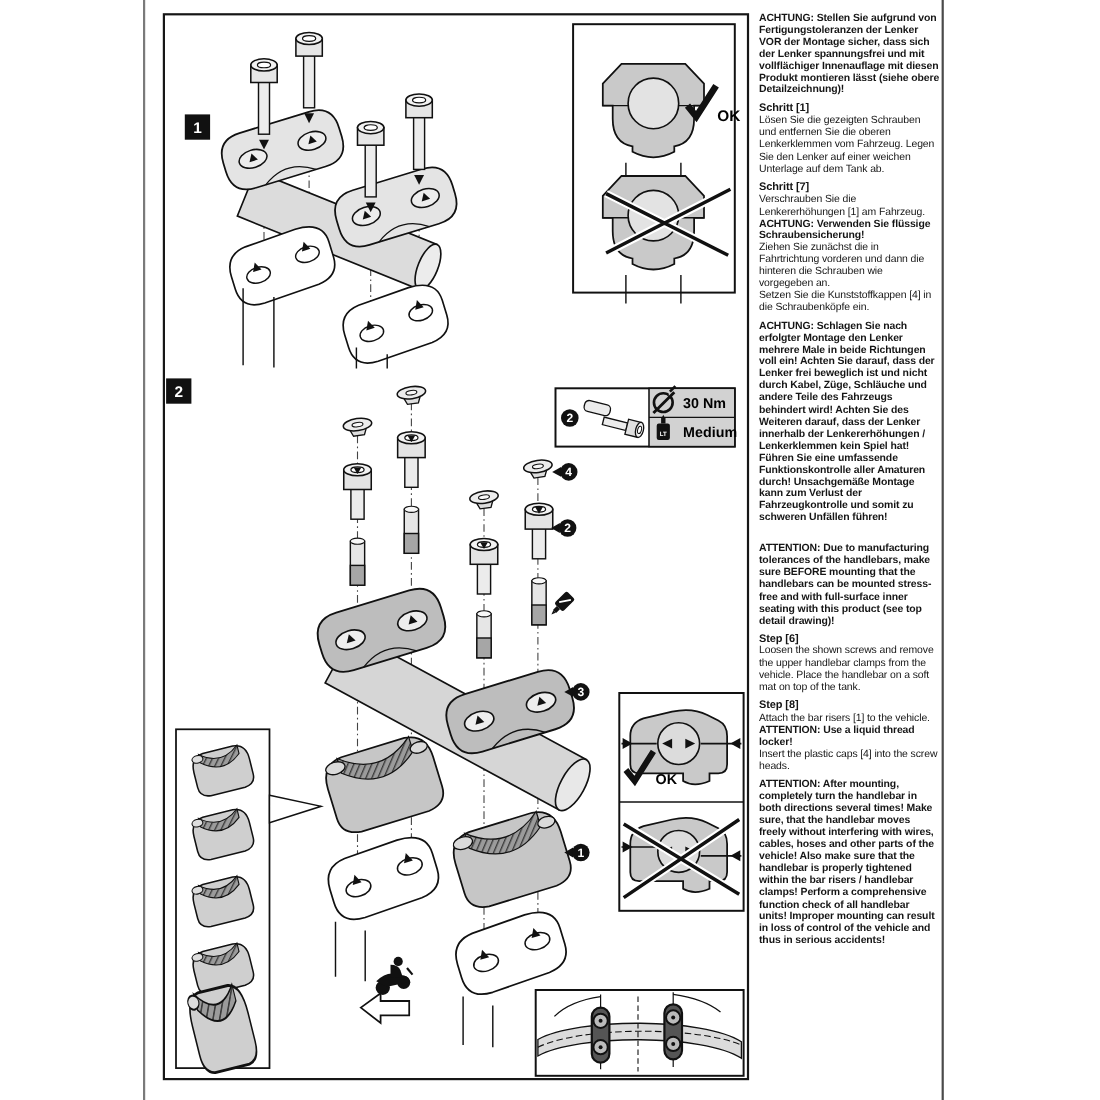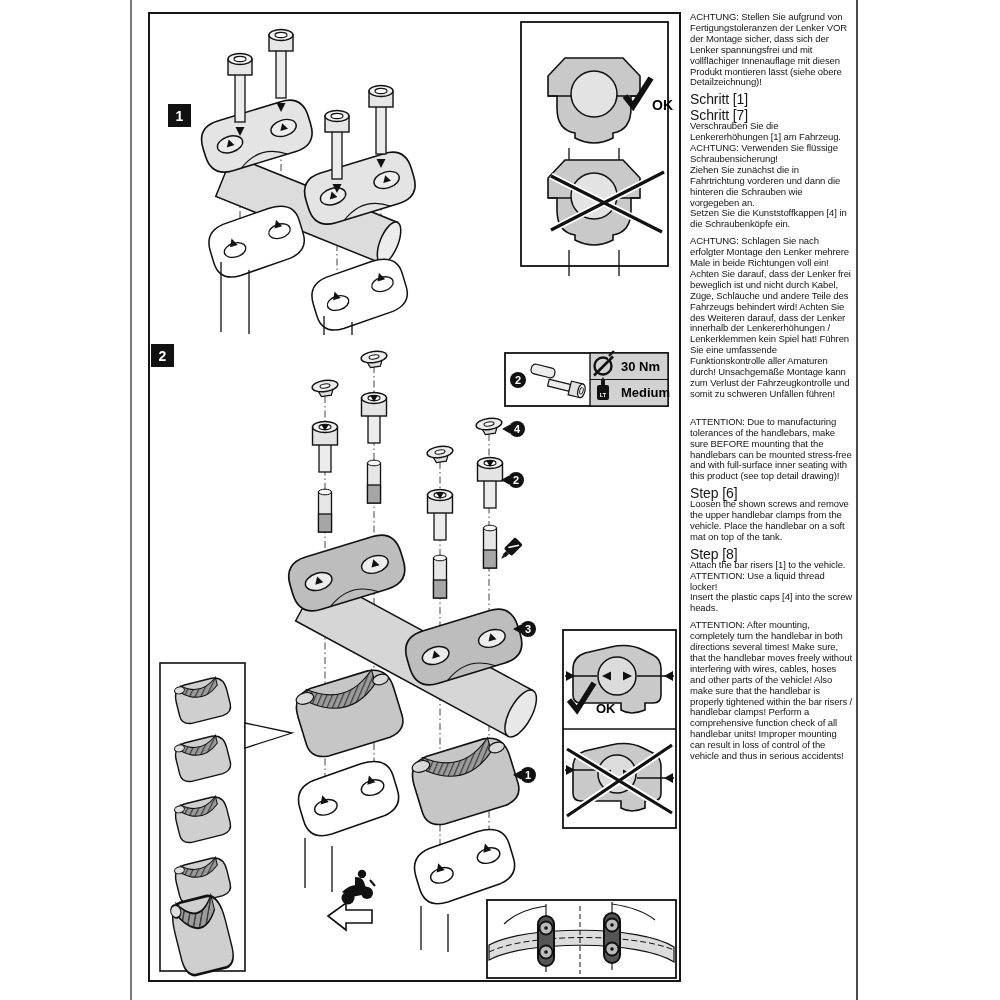--- a/index.html
+++ b/index.html
@@ -15,22 +15,22 @@
     border:2px solid #161616;box-sizing:border-box;background:#fff;
   }
   .frame svg{display:block;width:529px;height:966px}
   svg text{font-family:"Liberation Sans",sans-serif}
   .tcol{
     position:absolute;left:690px;top:12px;width:164px;
     font-size:9.5px;line-height:10.9px;letter-spacing:-0.1px;color:#151515;
   }
   .tcol p{margin:0 0 6px}
   .tcol p.t0{margin:0}
-  .tcol .hd{font-weight:normal;margin:5px 0 0;font-size:14px}
-  .b{font-weight:normal}
+  .tcol .hd{font-weight:bold;margin:5px 0 0;font-size:10px}
+  .b{font-weight:bold}
   .gap{height:11px}
 </style>
 </head>
 <body>
 
 <div class="fold" id="foldL"></div>
 <div class="fold" id="foldR"></div>
 
 <div class="frame">
 <svg viewBox="150 14 529 966">
@@ -296,20 +296,21 @@
       <circle cx="612" cy="925" r="1.8" fill="#111"></circle>
       <circle cx="612" cy="949" r="1.8" fill="#111"></circle>
     </g>
   </g>
 </svg>
 </div>
 
 <div class="tcol">
   <p class="b">ACHTUNG: Stellen Sie aufgrund von Fertigungstoleranzen der Lenker VOR der Montage sicher, dass sich der Lenker spannungsfrei und mit vollflächiger Innenauflage mit diesen Produkt montieren lässt (siehe obere Detailzeichnung)!</p>
   <p class="hd">Schritt [1]</p>
+  <p>Lösen Sie die gezeigten Schrauben und entfernen Sie die oberen Lenkerklemmen vom Fahrzeug. Legen Sie den Lenker auf einer weichen Unterlage auf dem Tank ab.</p>
   <p class="hd">Schritt [7]</p>
   <p class="t0">Verschrauben Sie die Lenkererhöhungen [1] am Fahrzeug.</p>
   <p class="b t0">ACHTUNG: Verwenden Sie flüssige Schraubensicherung!</p>
   <p class="t0">Ziehen Sie zunächst die in Fahrtrichtung vorderen und dann die hinteren die Schrauben wie vorgegeben an.</p>
   <p>Setzen Sie die Kunststoffkappen [4] in die Schraubenköpfe ein.</p>
   <p class="b">ACHTUNG: Schlagen Sie nach erfolgter Montage den Lenker mehrere Male in beide Richtungen voll ein! Achten Sie darauf, dass der Lenker frei beweglich ist und nicht durch Kabel, Züge, Schläuche und andere Teile des Fahrzeugs behindert wird! Achten Sie des Weiteren darauf, dass der Lenker innerhalb der Lenkererhöhungen / Lenkerklemmen kein Spiel hat! Führen Sie eine umfassende Funktionskontrolle aller Amaturen durch! Unsachgemäße Montage kann zum Verlust der Fahrzeugkontrolle und somit zu schweren Unfällen führen!</p>
   <div class="gap"></div>
   <p class="b">ATTENTION: Due to manufacturing tolerances of the handlebars, make sure BEFORE mounting that the handlebars can be mounted stress-free and with full-surface inner seating with this product (see top detail drawing)!</p>
   <p class="hd">Step [6]</p>
   <p>Loosen the shown screws and remove the upper handlebar clamps from the vehicle. Place the handlebar on a soft mat on top of the tank.</p>

